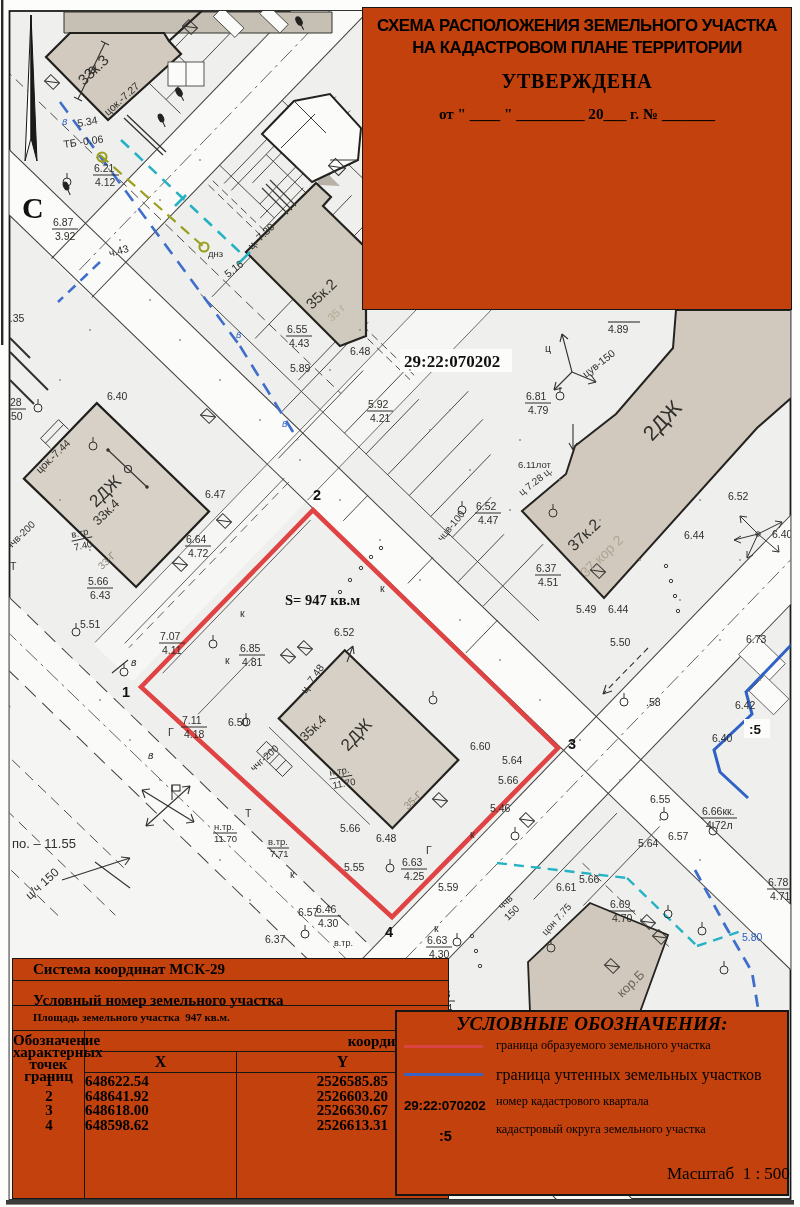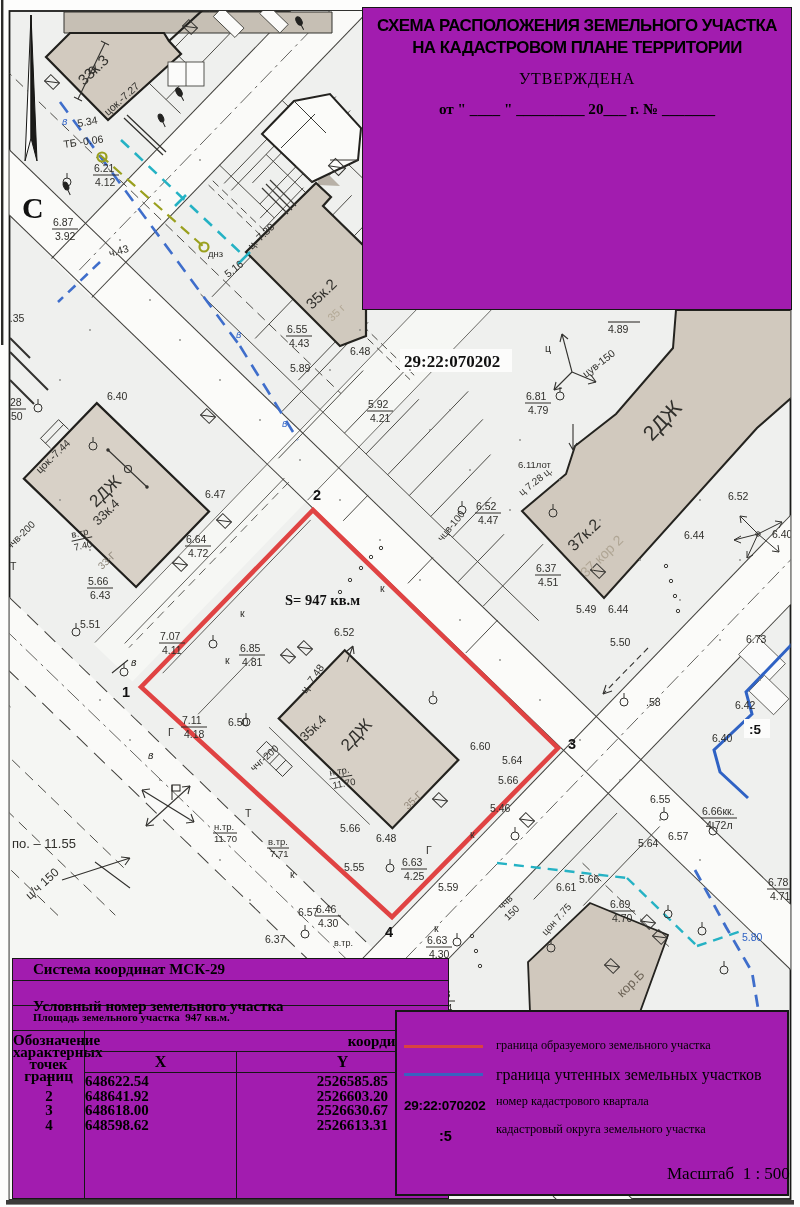--- a/index.html
+++ b/index.html
@@ -1,16 +1,16 @@
 <!DOCTYPE html>
 <html><head><meta charset="utf-8"><style>
 html,body{margin:0;padding:0}
 #pg{position:relative;width:800px;height:1207px;background:#fdfdfc;overflow:hidden;font-family:"Liberation Serif",serif}
 #mapsvg{position:absolute;left:0;top:0}
-.bx{position:absolute;background:#a21caf;border:1.8px solid #161616;box-sizing:border-box}
+.bx{position:absolute;background:#c2410c;border:1.8px solid #161616;box-sizing:border-box}
 </style></head>
 <body>
 <div id="pg">
 
 <svg id="mapsvg" width="800" height="1207" viewBox="0 0 800 1207">
 <defs>
 <clipPath id="fr">
           <rect x="9.5" y="11" width="781" height="1188"></rect>
         </clipPath>
 </defs>
@@ -690,42 +690,43 @@
 <polygon points="31,15 37,161 31,138" fill="#1b1b19" stroke="#151513" stroke-width="1"></polygon>
 <text x="22" y="218" font-size="30" font-weight="bold" fill="#111" font-family="Liberation Serif,serif">С</text>
 </g>
 
 <rect x="1" y="0" width="2.4" height="345" fill="#2c2c2a"></rect>
 <rect x="6" y="1200" width="788" height="4.6" fill="#3c3c3a"></rect>
 </svg>
 
 <div class="bx" id="hdr" style="left:362px;top:7px;width:430px;height:303px;text-align:center">
 <div style="font-family:'Liberation Sans',sans-serif;font-weight:bold;font-size:16.9px;letter-spacing:-0.5px;line-height:22px;margin-top:7px;white-space:nowrap">СХЕМА РАСПОЛОЖЕНИЯ ЗЕМЕЛЬНОГО УЧАСТКА<br>НА КАДАСТРОВОМ ПЛАНЕ ТЕРРИТОРИИ</div>
-<div style="font-weight:normal;font-size:16px;margin-top:11px;letter-spacing:0.8px">УТВЕРЖДЕНА</div>
+<div style="font-weight:bold;font-size:20px;margin-top:11px;letter-spacing:0.8px">УТВЕРЖДЕНА</div>
 <div style="font-weight:bold;font-size:15.2px;margin-top:12px">от " ____ " _________ 20___ г. № _______</div>
 </div>
 
 <div class="bx" id="tbl" style="left:12px;top:958px;width:437px;height:241px;border-width:1.7px;font-weight:bold">
 <div style="border-bottom:1.6px solid #161616;font-size:15px;height:21.5px;padding:2px 0 0 20px;box-sizing:border-box">Система координат МСК-29</div>
-<div style="border-bottom:1.6px solid #161616;font-size:15px;height:25px;padding:17px 0 0 20px;box-sizing:border-box">Условный номер земельного участка</div>
+<div style="border-bottom:1.6px solid #161616;font-size:15px;height:25px;padding:11px 0 0 20px;box-sizing:border-box">Условный номер земельного участка</div>
 <div style="border-bottom:1.6px solid #161616;font-size:11px;height:25px;padding:5px 0 0 20px;box-sizing:border-box">Площадь земельного участка&nbsp; 947 кв.м.</div>
 
 <div style="position:absolute;left:0;top:71.5px;bottom:0;width:72px;border-right:1.5px solid #161616;font-size:15px;line-height:12.3px;text-align:center;padding-top:3px;box-sizing:border-box">Обозначение характерных точек границ</div>
 <div style="position:absolute;left:72px;top:71.5px;right:0;height:21px;border-bottom:1.5px solid #161616;font-size:15px;text-align:right;padding-top:2px;box-sizing:border-box">координаты, м</div>
 <div style="position:absolute;left:72px;top:92.5px;width:152px;height:21px;border-bottom:1.5px solid #161616;border-right:1.5px solid #161616;font-size:16px;text-align:center;padding-top:1px;box-sizing:border-box">X</div>
 <div style="position:absolute;left:224px;top:92.5px;right:0;height:21px;border-bottom:1.5px solid #161616;font-size:16px;text-align:center;box-sizing:border-box;padding-top:1px">Y</div>
 <div style="position:absolute;left:72px;top:113.5px;width:152px;bottom:0;border-right:1.5px solid #161616;box-sizing:border-box"></div>
 <div style="position:absolute;left:0;top:115px;width:100%;font-size:15px;line-height:14.6px">
  <div style="position:absolute;left:0;width:72px;text-align:center">1<br>2<br>3<br>4</div>
  <div style="position:absolute;left:72px;width:152px;text-align:left">648622.54<br>648641.92<br>648618.00<br>648598.62</div>
  <div style="position:absolute;left:224px;right:0;width:151px;text-align:right">2526585.85<br>2526603.20<br>2526630.67<br>2526613.31</div>
 </div>
 </div>
 
 <div class="bx" id="lgd" style="left:395px;top:1010px;width:394px;height:186px;border-width:2px">
+<div style="font-weight:bold;font-style:italic;font-size:19px;text-align:center;margin-top:1px;letter-spacing:0.2px">УСЛОВНЫЕ ОБОЗНАЧЕНИЯ:</div>
 <div style="position:absolute;left:7px;top:33px;width:79px;height:2.6px;background:#d94343"></div>
 <div style="position:absolute;left:99px;top:26px;font-size:12.3px">граница образуемого земельного участка</div>
 <div style="position:absolute;left:7px;top:61px;width:79px;height:2.8px;background:#3a62c0"></div>
 <div style="position:absolute;left:99px;top:54px;font-size:16px">граница учтенных земельных участков</div>
 <div style="position:absolute;left:7px;top:86px;font-size:13.5px;letter-spacing:-0.2px;font-weight:bold;font-family:'Liberation Sans',sans-serif">29:22:070202</div>
 <div style="position:absolute;left:99px;top:82px;font-size:12.3px">номер кадастрового квартала</div>
 <div style="position:absolute;left:42px;top:116px;font-size:14.5px;font-weight:bold;font-family:'Liberation Sans',sans-serif">:5</div>
 <div style="position:absolute;left:99px;top:110px;font-size:12.3px">кадастровый округа земельного участка</div>
 <div style="position:absolute;left:270px;top:152px;font-size:17px;white-space:nowrap">Масштаб&nbsp; 1 : 500</div>
 </div>

